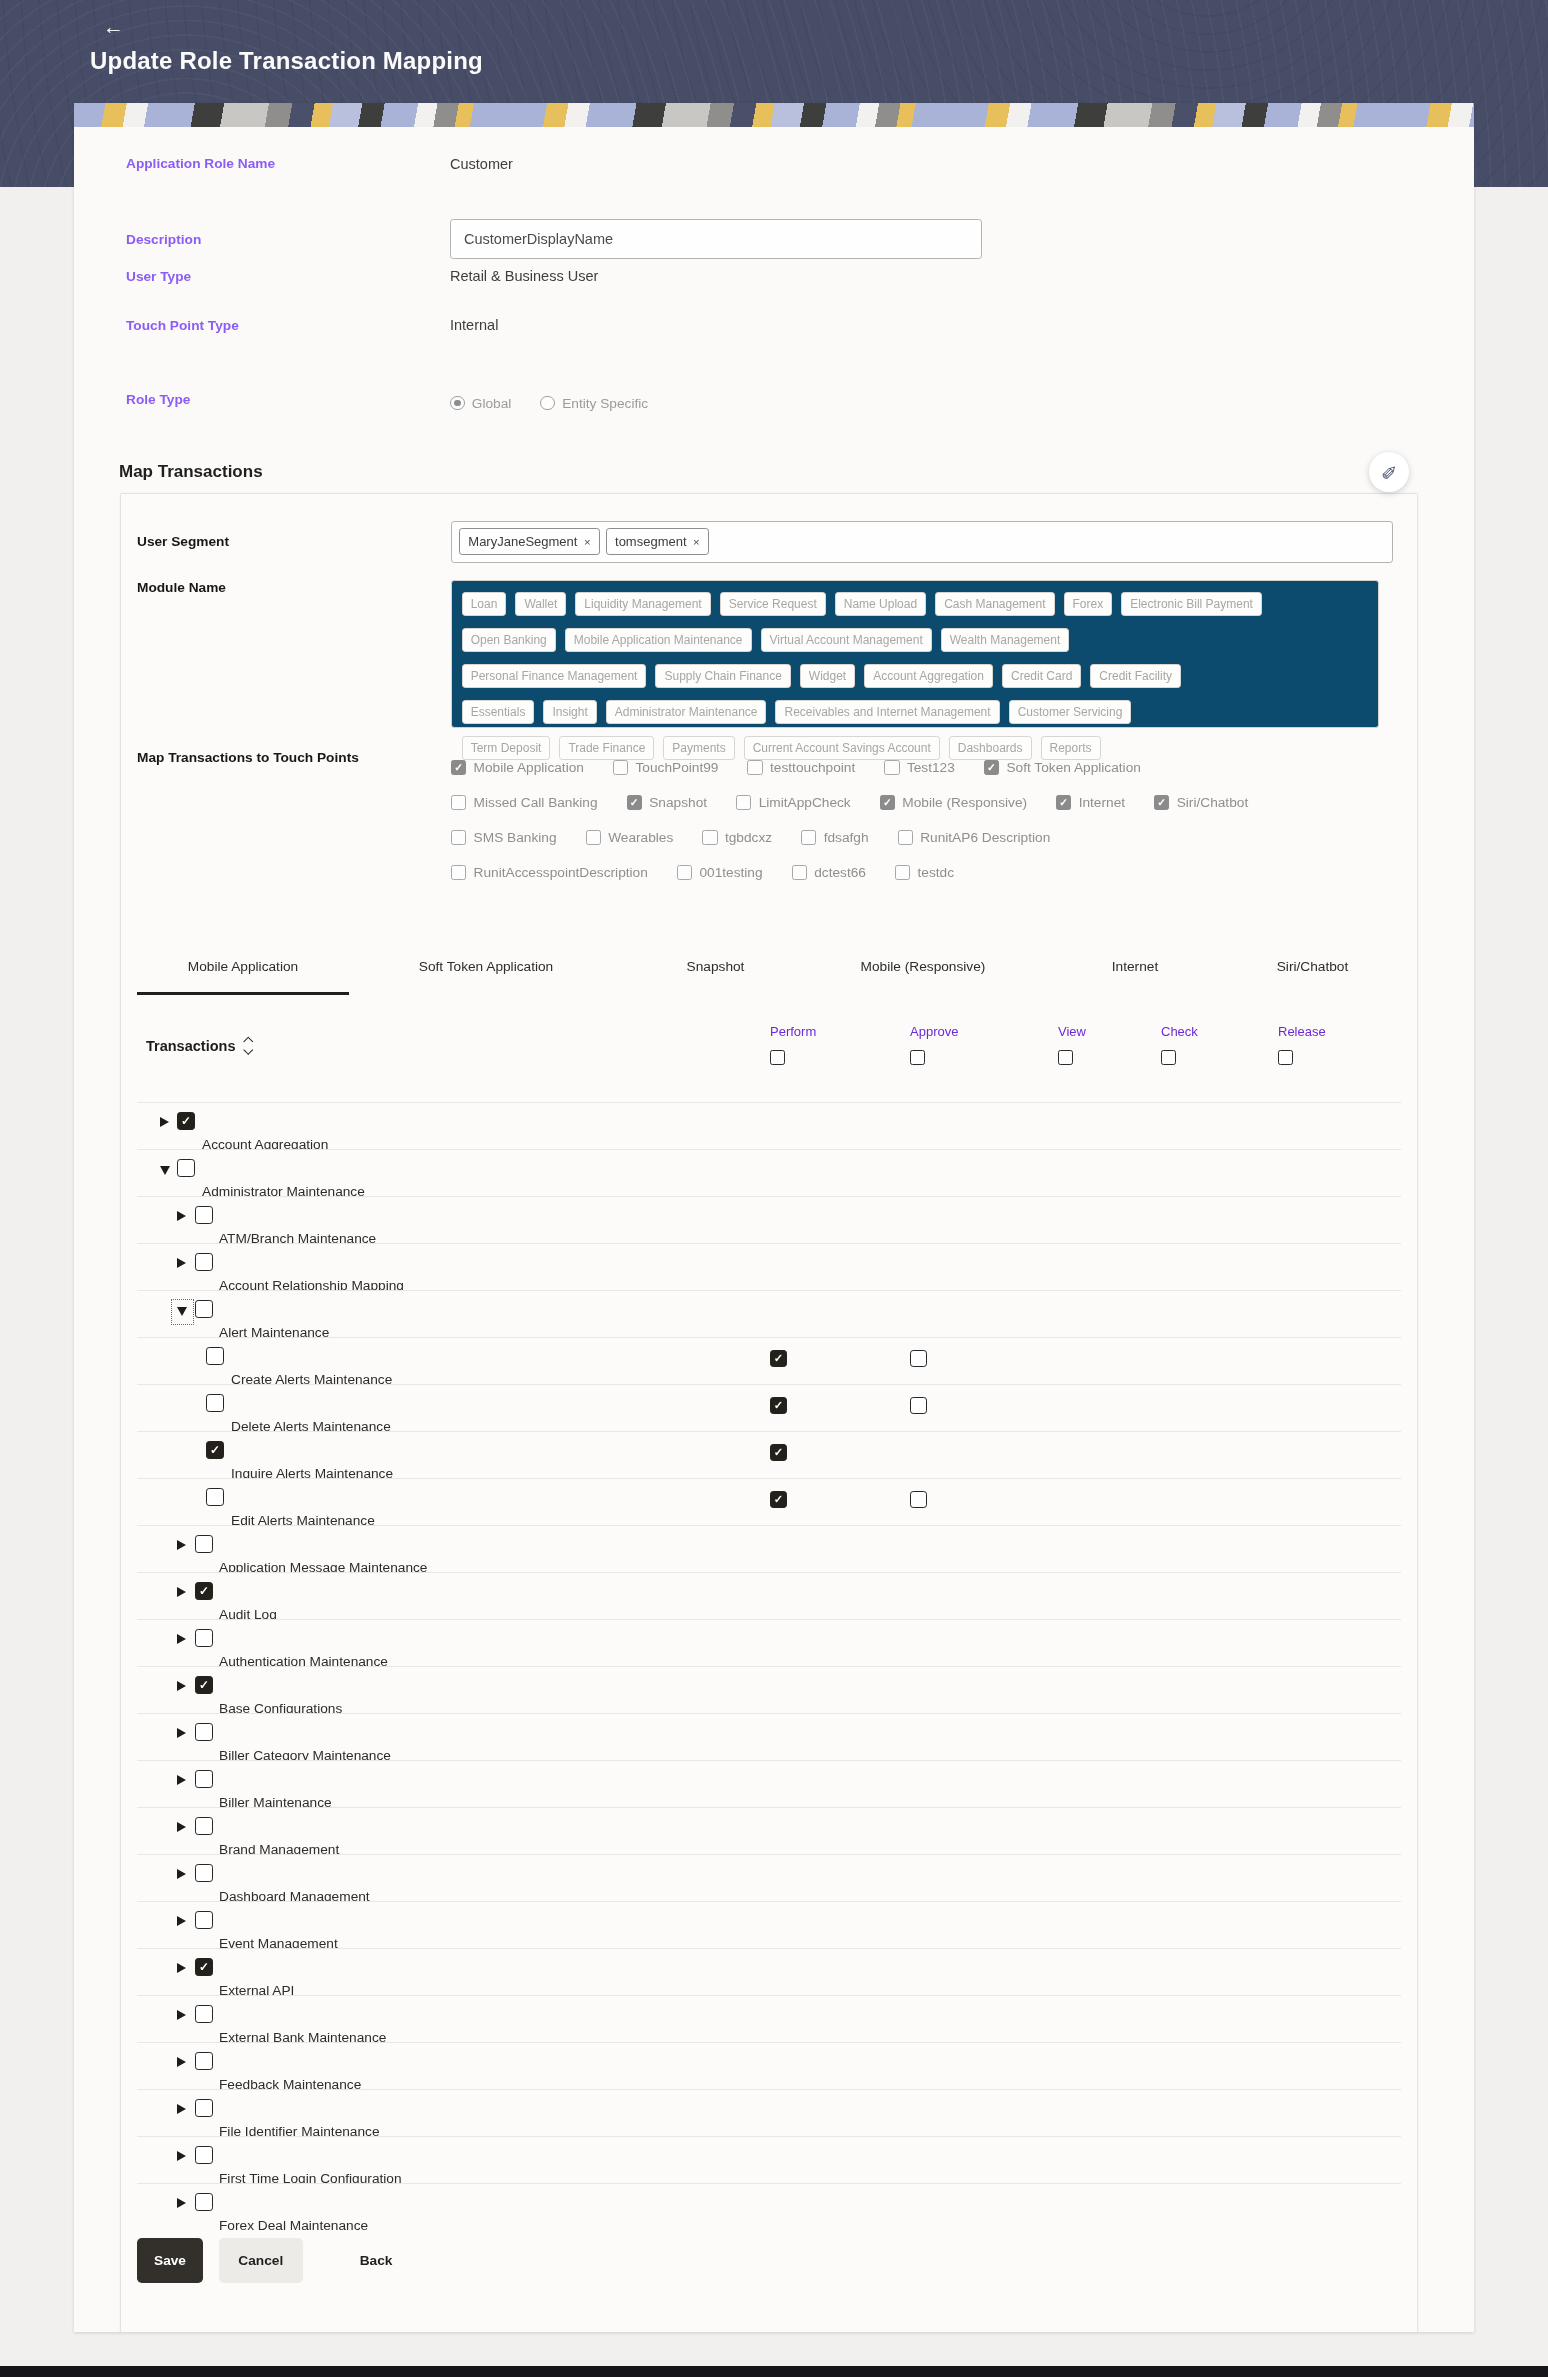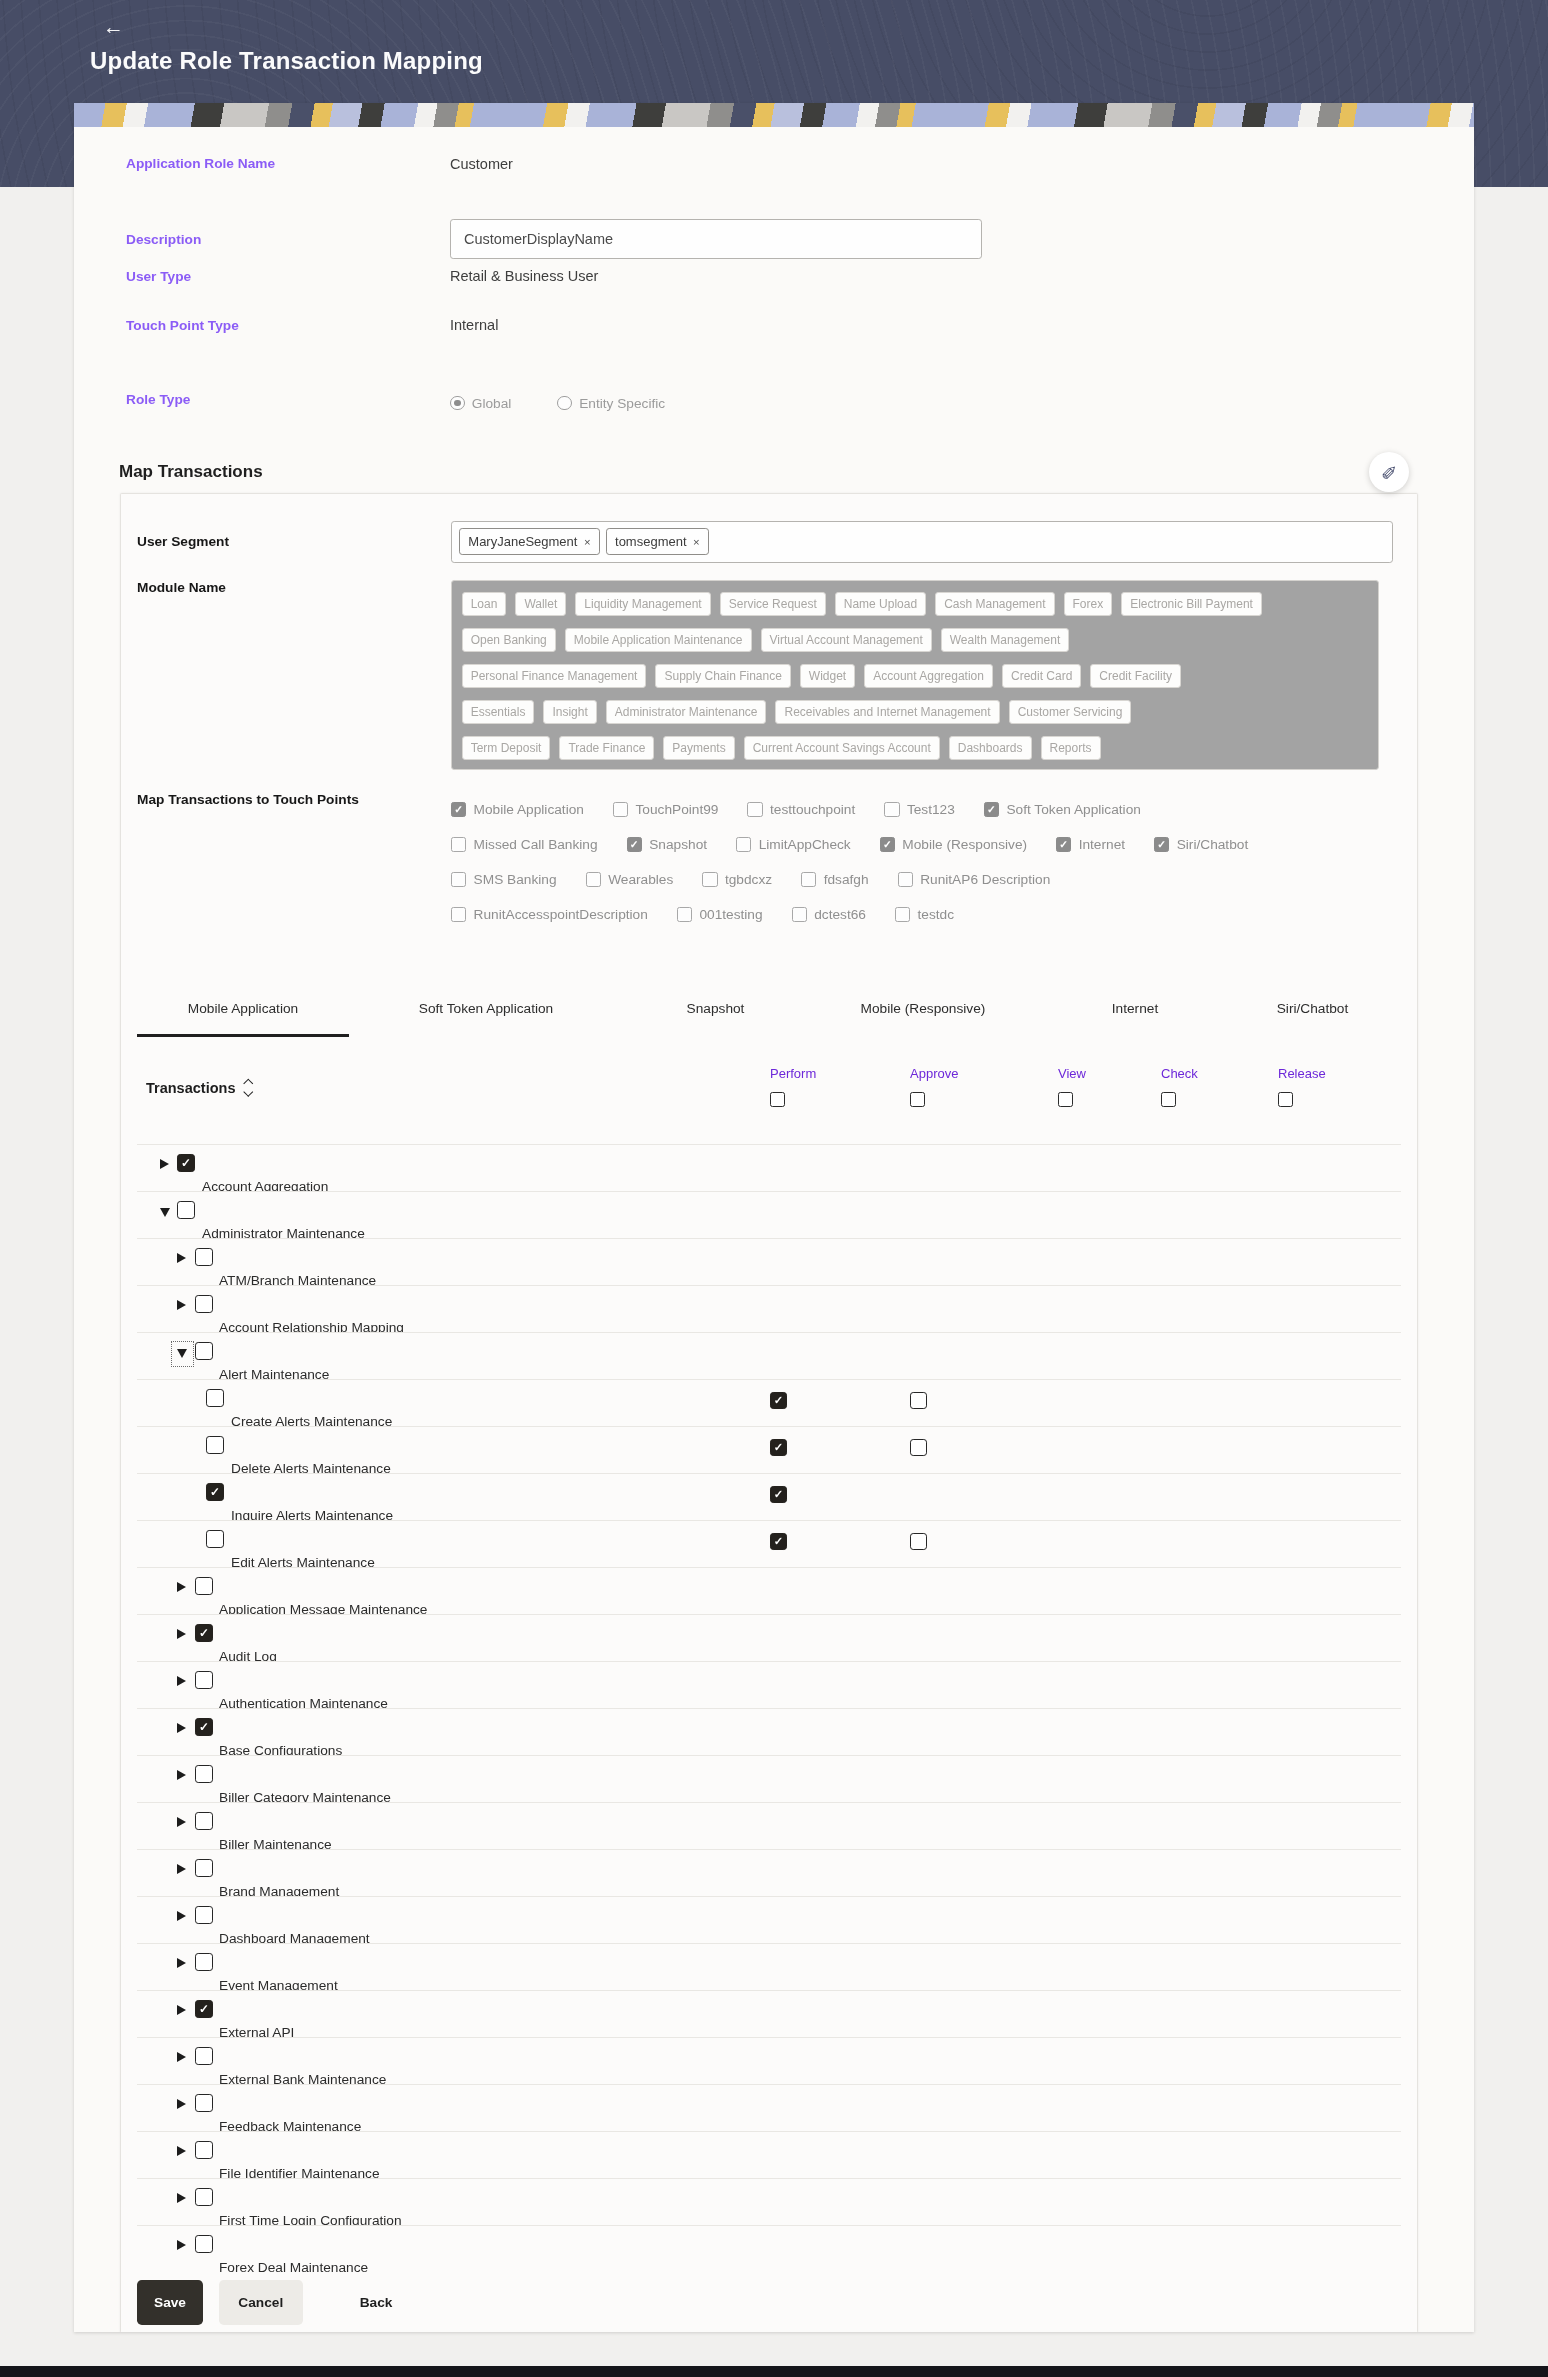--- a/index.html
+++ b/index.html
@@ -46,21 +46,21 @@
   .row-arn { margin-top:0; min-height:21px; }
   .row-desc { margin-top:45px; height:40px; }
   .desc-input {
     width:532px; height:40px; border:0.8px solid #b5b3af; border-radius:3.2px;
     background:#fefefe; font-family:"Liberation Sans",sans-serif;
     font-size:14.5px; color:#4a4a4a; padding:0 13px;
   }
   .row-usertype { margin-top:6.5px; min-height:21px; }
   .row-touchpoint { margin-top:28px; min-height:21px; }
   .row-roletype { margin-top:52px; min-height:21px; }
-  .radio-group { display:flex; align-items:center; gap:46px;margin-top:8px; }
+  .radio-group { display:flex; align-items:center; gap:29px;margin-top:8px; }
   .radio-opt { display:flex; align-items:center; gap:7.3px; color:#9b9b9b; font-size:13.7px; }
   .radio-circle {
     width:14.5px; height:14.5px; border:1.6px solid #9e9e9e; border-radius:50%;
     display:inline-flex; align-items:center; justify-content:center; background:#fdfdfd;
   }
   .radio-circle.sel::after { content:""; width:6.5px; height:6.5px; border-radius:50%; background:#8d8d8d; }
   
   .mt-heading-row {
     display:flex; justify-content:space-between; align-items:center;
     padding:0 65px 0 45px; margin-top:40px; height:42px;
@@ -86,22 +86,22 @@
     background:#fefefe; display:flex; align-items:center; gap:6.5px; padding:6.5px 7.3px;
   }
   .tag {
     height:27.4px; border:0.8px solid #8f8d89; border-radius:3.2px; background:#fefefe;
     display:inline-flex; align-items:center; gap:6.5px; padding:0 8px;
     font-size:13px; color:#3c3c3c; cursor:pointer;
   }
   .tag .x { font-size:11.3px; color:#4f4f4f; }
   .mod-row { margin-top:17px; }
   .module-box {
-    flex:1; margin-right:22px; height:190px; border:0.8px solid #d4d2ce; border-radius:3.2px;
-    background:#a3a3a3; padding:11.3px 9.7px;
+    flex:1; margin-right:22px; height:148px; border:0.8px solid #d4d2ce; border-radius:3.2px;
+    background:#0c4a6e; padding:11.3px 9.7px;
   }
   .chip-row { display:flex; gap:9px; margin-bottom:12px; }
   .chip {
     height:24px; border:0.8px solid #d8d6d2; border-radius:3.2px; background:#fdfdfc;
     display:inline-flex; align-items:center; padding:0 8px; font-size:12px; color:#a9a7a4;
     white-space:nowrap;
   }
   .tp-row { margin-top:22px; }
   .tp-grid { flex:1; }
   .tp-line { display:flex; align-items:center; gap:29px; height:35px; }

